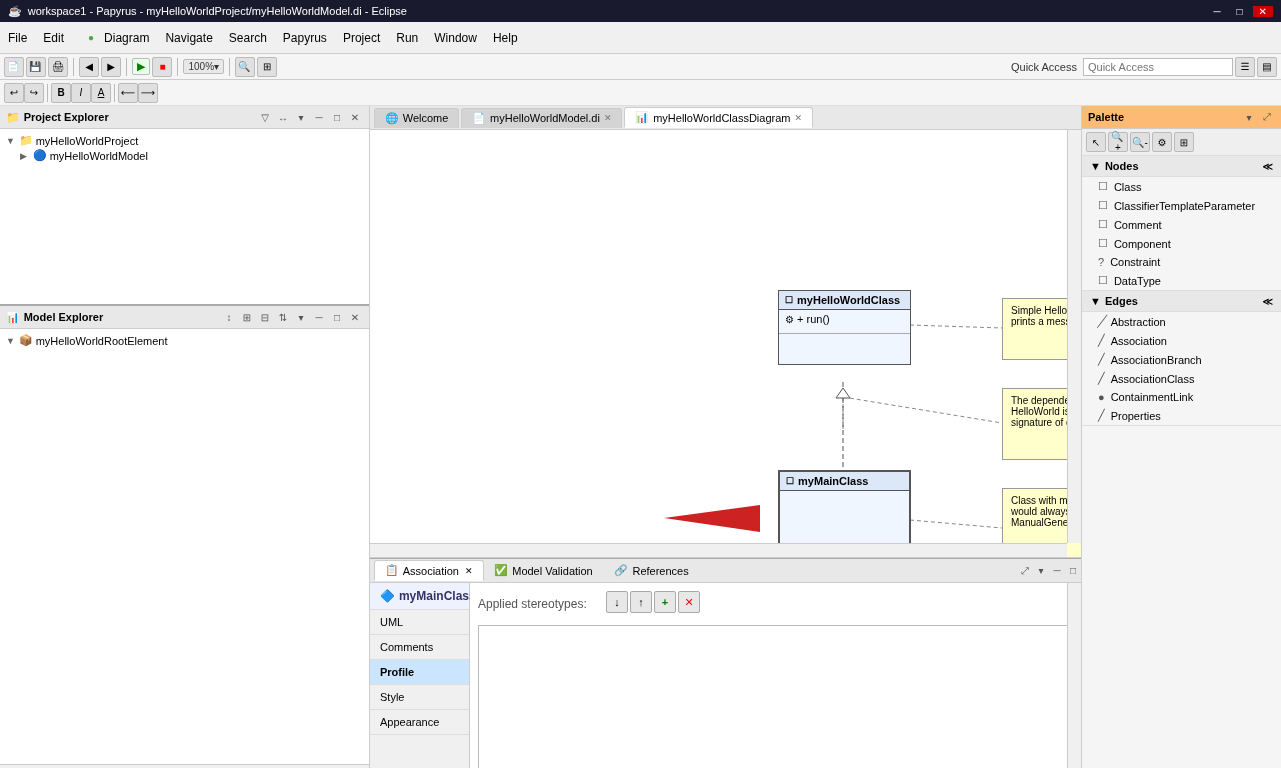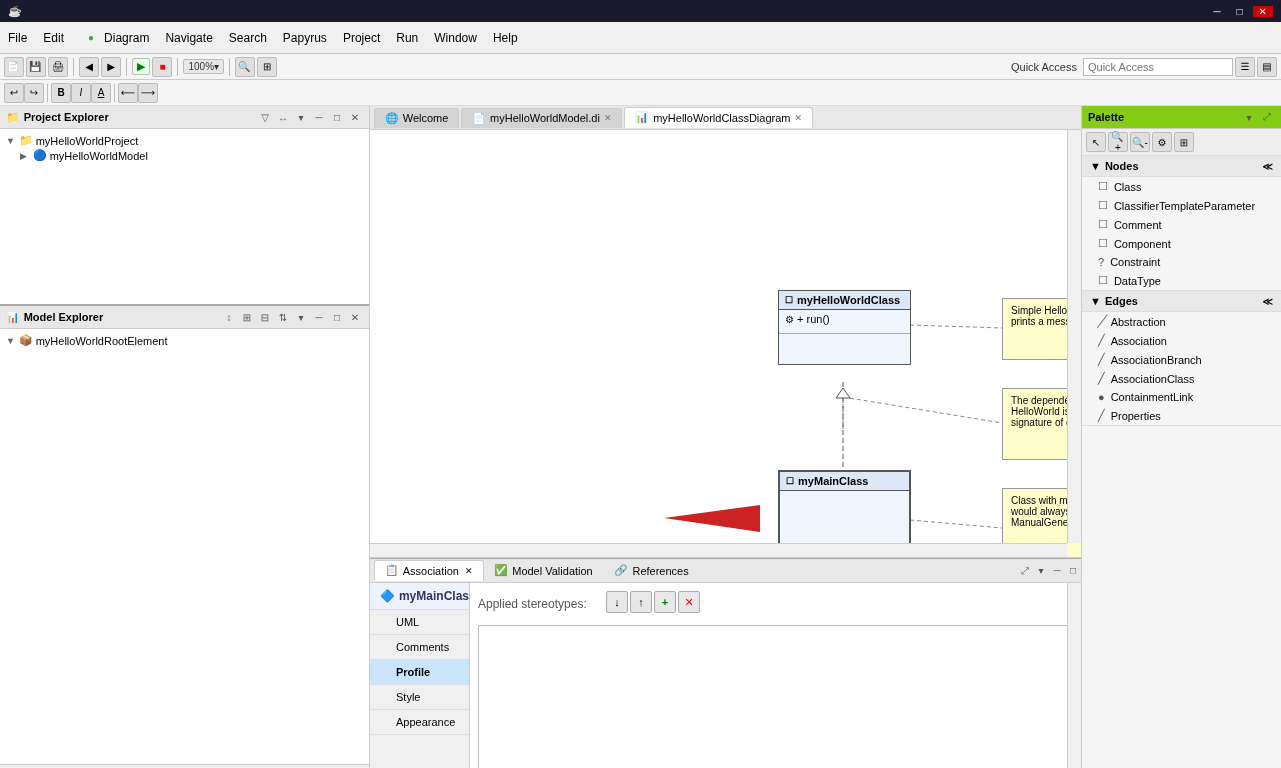--- a/index.html
+++ b/index.html
@@ -55,32 +55,32 @@
     
     #diagram-area { flex: 1; background: white; position: relative; overflow: hidden; border-bottom: 1px solid #ccc; }
 
     
     #properties-bottom { height: 220px; border-top: 1px solid #aaa; display: flex; flex-direction: column; background: #f5f5f5; }
     #properties-tabs { background: #e8e8e8; border-bottom: 1px solid #ccc; display: flex; align-items: center; height: 24px; padding-left: 4px; }
     .prop-tab { padding: 3px 10px; font-size: 11px; cursor: pointer; border: 1px solid transparent; display: flex; align-items: center; gap: 4px; }
     .prop-tab.active { background: white; border: 1px solid #ccc; border-bottom: 1px solid white; border-radius: 3px 3px 0 0; }
     #properties-content { flex: 1; display: flex; overflow: hidden; }
     #prop-sidebar { width: 100px; background: #f0f0f0; border-right: 1px solid #ccc; display: flex; flex-direction: column; }
-    .prop-sidebar-item { padding: 6px 26px; font-size: 11px; cursor: pointer; border-bottom: 1px solid #ddd; }
+    .prop-sidebar-item { padding: 6px 10px; font-size: 11px; cursor: pointer; border-bottom: 1px solid #ddd; }
     .prop-sidebar-item.active { background: #cce5ff; font-weight: bold; }
     #prop-main { flex: 1; background: white; display: flex; flex-direction: column; padding: 8px; position: relative; }
     .prop-row { display: flex; align-items: center; gap: 8px; margin-bottom: 4px; }
     .prop-label { font-size: 12px; color: #555; width: 120px; }
     .applied-stereotypes-area { border: 1px solid #bbb; background: white; flex: 1; margin-top: 4px; }
     .prop-toolbar { display: flex; gap: 2px; margin-bottom: 4px; }
     .prop-toolbar-btn { width: 22px; height: 22px; border: 1px solid #aaa; background: #e8e8e8; cursor: pointer; display: flex; align-items: center; justify-content: center; font-size: 11px; border-radius: 2px; }
 
     
     #right-panel { width: 200px; border-left: 1px solid #ccc; display: flex; flex-direction: column; background: #f5f5f5; }
-    #palette-header { background: #84cc16; border-bottom: 1px solid #ccc; padding: 3px 6px; display: flex; align-items: center; justify-content: space-between; min-height: 22px; gap: 48px; }
+    #palette-header { background: #fdba74; border-bottom: 1px solid #ccc; padding: 3px 6px; display: flex; align-items: center; justify-content: space-between; min-height: 22px; gap: 48px; }
     .palette-toolbar { display: flex; align-items: center; gap: 2px; padding: 3px 4px; background: #efefef; border-bottom: 1px solid #ddd; }
     .palette-tool-btn { width: 20px; height: 20px; border: 1px solid #bbb; background: #e0e0e0; cursor: pointer; display: flex; align-items: center; justify-content: center; font-size: 10px; border-radius: 2px; }
     #palette-content { flex: 1; overflow-y: auto; }
     .palette-section { border-bottom: 1px solid #ddd; }
     .palette-section-header { padding: 4px 8px; font-size: 11px; font-weight: bold; background: #e8e8e8; cursor: pointer; display: flex; align-items: center; gap: 4px; border-bottom: 1px solid #ddd; }
     .palette-item { padding: 3px 16px; font-size: 11px; cursor: pointer; display: flex; align-items: center; gap: 6px; }
     .palette-item-icon { font-size: 11px; color: #555; }
 
     
     .uml-class { position: absolute; background: white; border: 1px solid #555; }
@@ -90,20 +90,21 @@
     .note-box { position: absolute; background: #ffffcc; border: 1px solid #999; padding: 6px 8px; font-size: 10px; }
 
     
     .diagram-svg { position: absolute; top: 0; left: 0; width: 100%; height: 100%; pointer-events: none; }
   </style>
 </head>
 <body>
 
 <div id="title-bar">
   <span style="margin-right:6px">☕</span>
+  <span>workspace1 - Papyrus - myHelloWorldProject/myHelloWorldModel.di - Eclipse</span>
   <div style="flex:1"></div>
   <div style="display:flex;gap:4px">
     <span style="cursor:pointer;padding:0 6px;font-size:10px">─</span>
     <span style="cursor:pointer;padding:0 6px;font-size:10px">□</span>
     <span style="cursor:pointer;padding:0 6px;font-size:10px;background:#c00;color:white">✕</span>
   </div>
 </div>
 
 <div id="menu-bar">
   <span>File</span>

